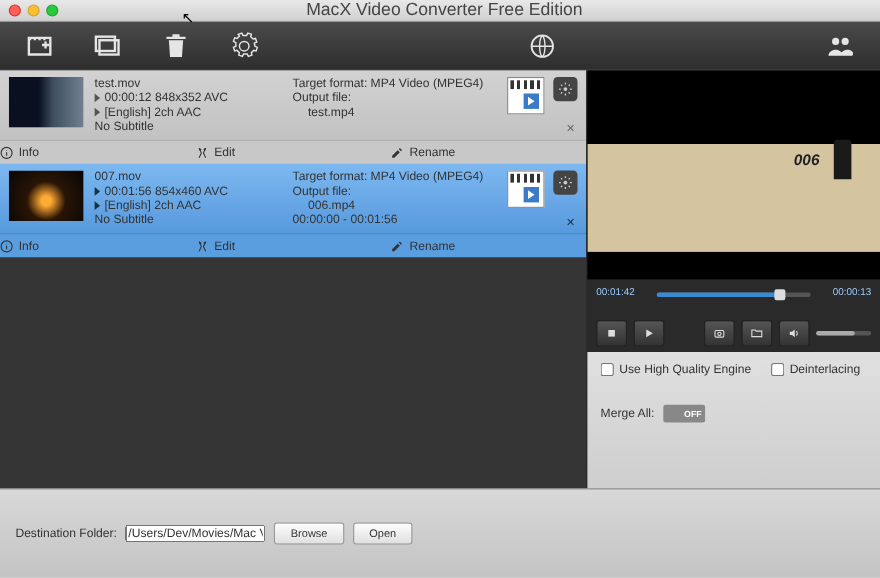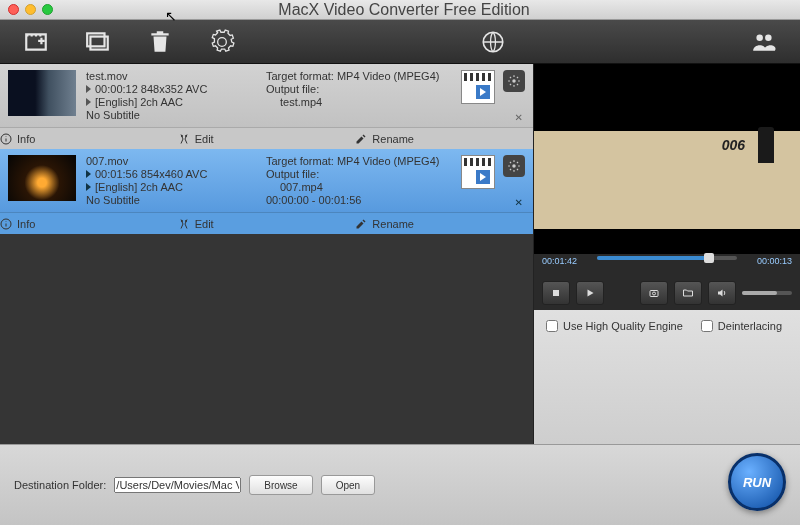--- a/index.html
+++ b/index.html
@@ -44,21 +44,21 @@
 .item.sel .subbar{background:#5a9ee0}
 .sub-btn{flex:1;display:flex;align-items:center;gap:5px;font-size:10px;color:#555;cursor:pointer}
 .item.sel .sub-btn{color:#0a3050}
 .sub-btn svg{width:12px;height:12px;fill:currentColor}
 .left-fill{flex:1;background:#353535}
 .btn{height:20px;padding:0 14px;background:linear-gradient(#fdfdfd,#e0e0e0);border:1px solid #999;border-radius:3px;font-size:10px;cursor:pointer}
 .preview{height:190px;background:#000;display:flex;align-items:center;justify-content:center;position:relative;overflow:hidden}
 .prev-img{width:100%;height:140px;background:linear-gradient(#000 0 30%,#d4c4a0 30% 100%);position:relative}
 .agent{position:absolute;right:26px;top:38px;width:16px;height:36px;background:#1a1a1a;border-radius:3px 3px 0 0}
 .logo007{position:absolute;right:55px;top:48px;font-size:14px;font-style:italic;color:#222;font-weight:bold}
-.timebar{height:22px;background:#2a2a2a;display:flex;align-items:flex-start;padding:2px 8px;gap:20px}
+.timebar{height:22px;background:#2a2a2a;display:flex;align-items:flex-end;padding:16px 8px;gap:20px}
 .timebar span{font-size:9px;color:#9cf}
 .slider{flex:1;height:4px;background:#555;position:relative;border-radius:2px}
 .slider-fill{position:absolute;left:0;top:0;bottom:0;width:80%;background:#3a8ad0;border-radius:2px}
 .slider-thumb{position:absolute;left:80%;top:-3px;width:10px;height:10px;background:#ddd;border-radius:2px;transform:translateX(-50%)}
 .ctrls{height:34px;background:#2a2a2a;display:flex;align-items:center;padding:0 8px;gap:6px}
 .cbtn{width:28px;height:24px;background:linear-gradient(#555,#333);border:1px solid #222;border-radius:3px;display:flex;align-items:center;justify-content:center;cursor:pointer}
 .cbtn svg{width:12px;height:12px;fill:#ddd}
 .vol{width:50px;height:4px;background:#555;border-radius:2px;position:relative}
 .vol::after{content:"";position:absolute;left:0;top:0;bottom:0;width:70%;background:#aaa;border-radius:2px}
 .opts{flex:1;background:linear-gradient(#e0e0e0,#cecece);padding:10px 12px;display:flex;flex-direction:column;gap:26px;font-size:10px}
@@ -203,21 +203,21 @@
             </div>
           <div class="meta-line">
               <span class="tri"></span>
               <span>[English] 2ch AAC</span>
             </div>
           <div class="meta-line">No Subtitle</div>
         </div>
         <div class="tgt">
           <div>Target format: MP4 Video (MPEG4)</div>
           <div>Output file:</div>
-          <div style="padding-left:14px">007.mp4</div>
+          <div style="padding-left:14px">006.mp4</div>
           <div>00:00:00 - 00:01:56</div>
         </div>
         <div style="display:flex;gap:4px;align-items:flex-start">
           <div class="fmt-icon">
               <div class="fmt-play"></div>
             </div>
           <div class="gear-sm">
               <svg viewBox="0 0 24 24">
                 <circle cx="12" cy="12" r="3"></circle>
                 <path d="M12 2v3m0 14v3M2 12h3m14 0h3M5 5l2 2m10 10l2 2M5 19l2-2m10-10l2-2" stroke="#ccc" stroke-width="2"></path>
@@ -304,27 +304,28 @@
       <div class="opt-row">
         <label class="chk">
             <input type="checkbox" style="">
             <span>Use High Quality Engine</span>
           </label>
         <label class="chk">
             <input type="checkbox" style="">
             <span>Deinterlacing</span>
           </label>
       </div>
+      <div class="merge">
+        <span>Merge All:</span>
+        <div class="toggle">OFF</div>
+      </div>
     </div>
   </div>
 </div>
 
 <div class="bottom">
   <div class="bottom-left">
     <span>Destination Folder:</span>
     <input value="/Users/Dev/Movies/Mac Video Library" style="">
     <button class="btn">Browse</button>
     <button class="btn">Open</button>
   </div>
-  <div class="run-wrap">
-    <div class="run">RUN</div>
-  </div>
 </div>
 
 </body></html>

